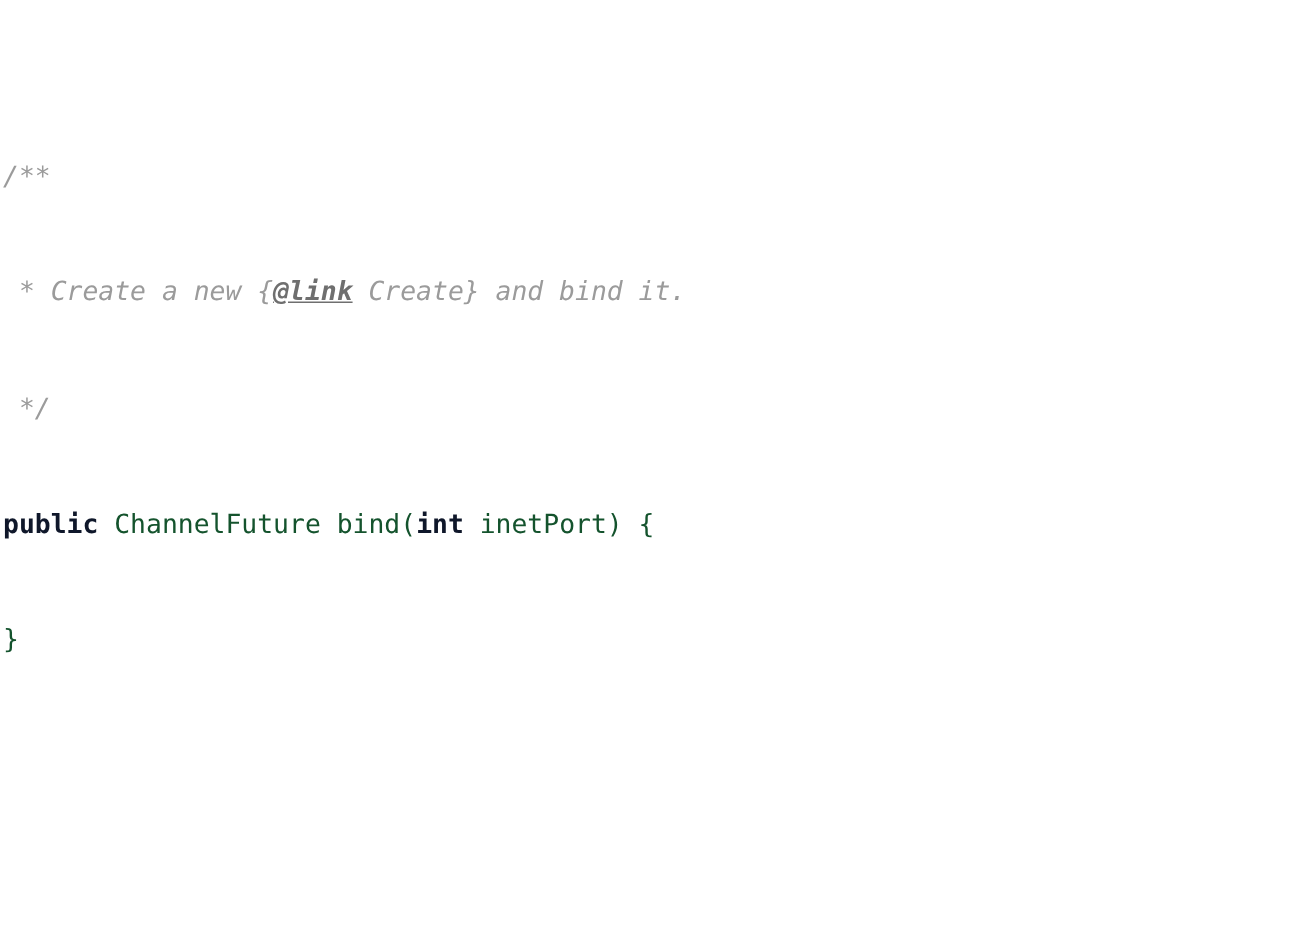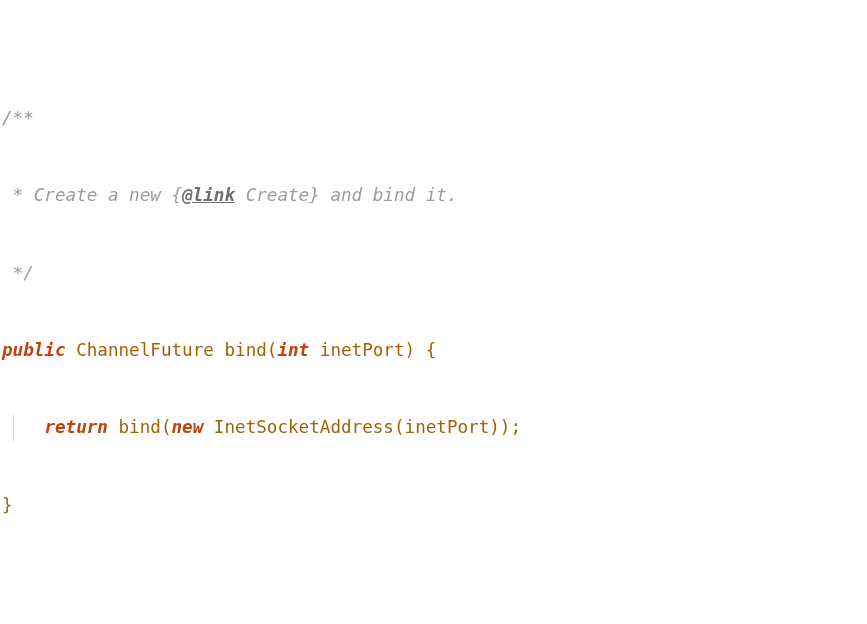--- a/index.html
+++ b/index.html
@@ -35,26 +35,25 @@
   }
 
   .line {
     height: 25.77px;
     white-space: pre;
     position: relative;
   }
 
   
   .kw {
-    color: #c2410c;
+    color: #0f172a;
     font-weight: bold;
-    font-style: italic;
   }
   .plain {
-    color: #a16207;
+    color: #14532d;
   }
   .doc {
     color: #9b9b9b;
     font-style: italic;
   }
   .doctag {
     color: #6f6f6f;
     font-style: italic;
     font-weight: bold;
     text-decoration: underline;
@@ -73,21 +72,20 @@
 
 <div id="editor">
 
   <div class="code-area">
 
     
     <div class="line"><span class="doc">/**</span></div>
     <div class="line"><span class="doc"> * Create a new {</span><span class="doctag">@link</span><span class="doc"> Create} and bind it.</span></div>
     <div class="line"><span class="doc"> */</span></div>
     <div class="line"><span class="kw">public</span><span class="plain"> ChannelFuture bind(</span><span class="kw">int</span><span class="plain"> inetPort) {</span></div>
-    <div class="line"><span class="guide" style="top:0;height:25.77px;"></span><span class="plain">    </span><span class="kw">return</span><span class="plain"> bind(</span><span class="kw">new</span><span class="plain"> InetSocketAddress(inetPort));</span></div>
     <div class="line"><span class="plain">}</span></div>
     <div class="line"> </div>
 
     
     
     
     
     
     
     

